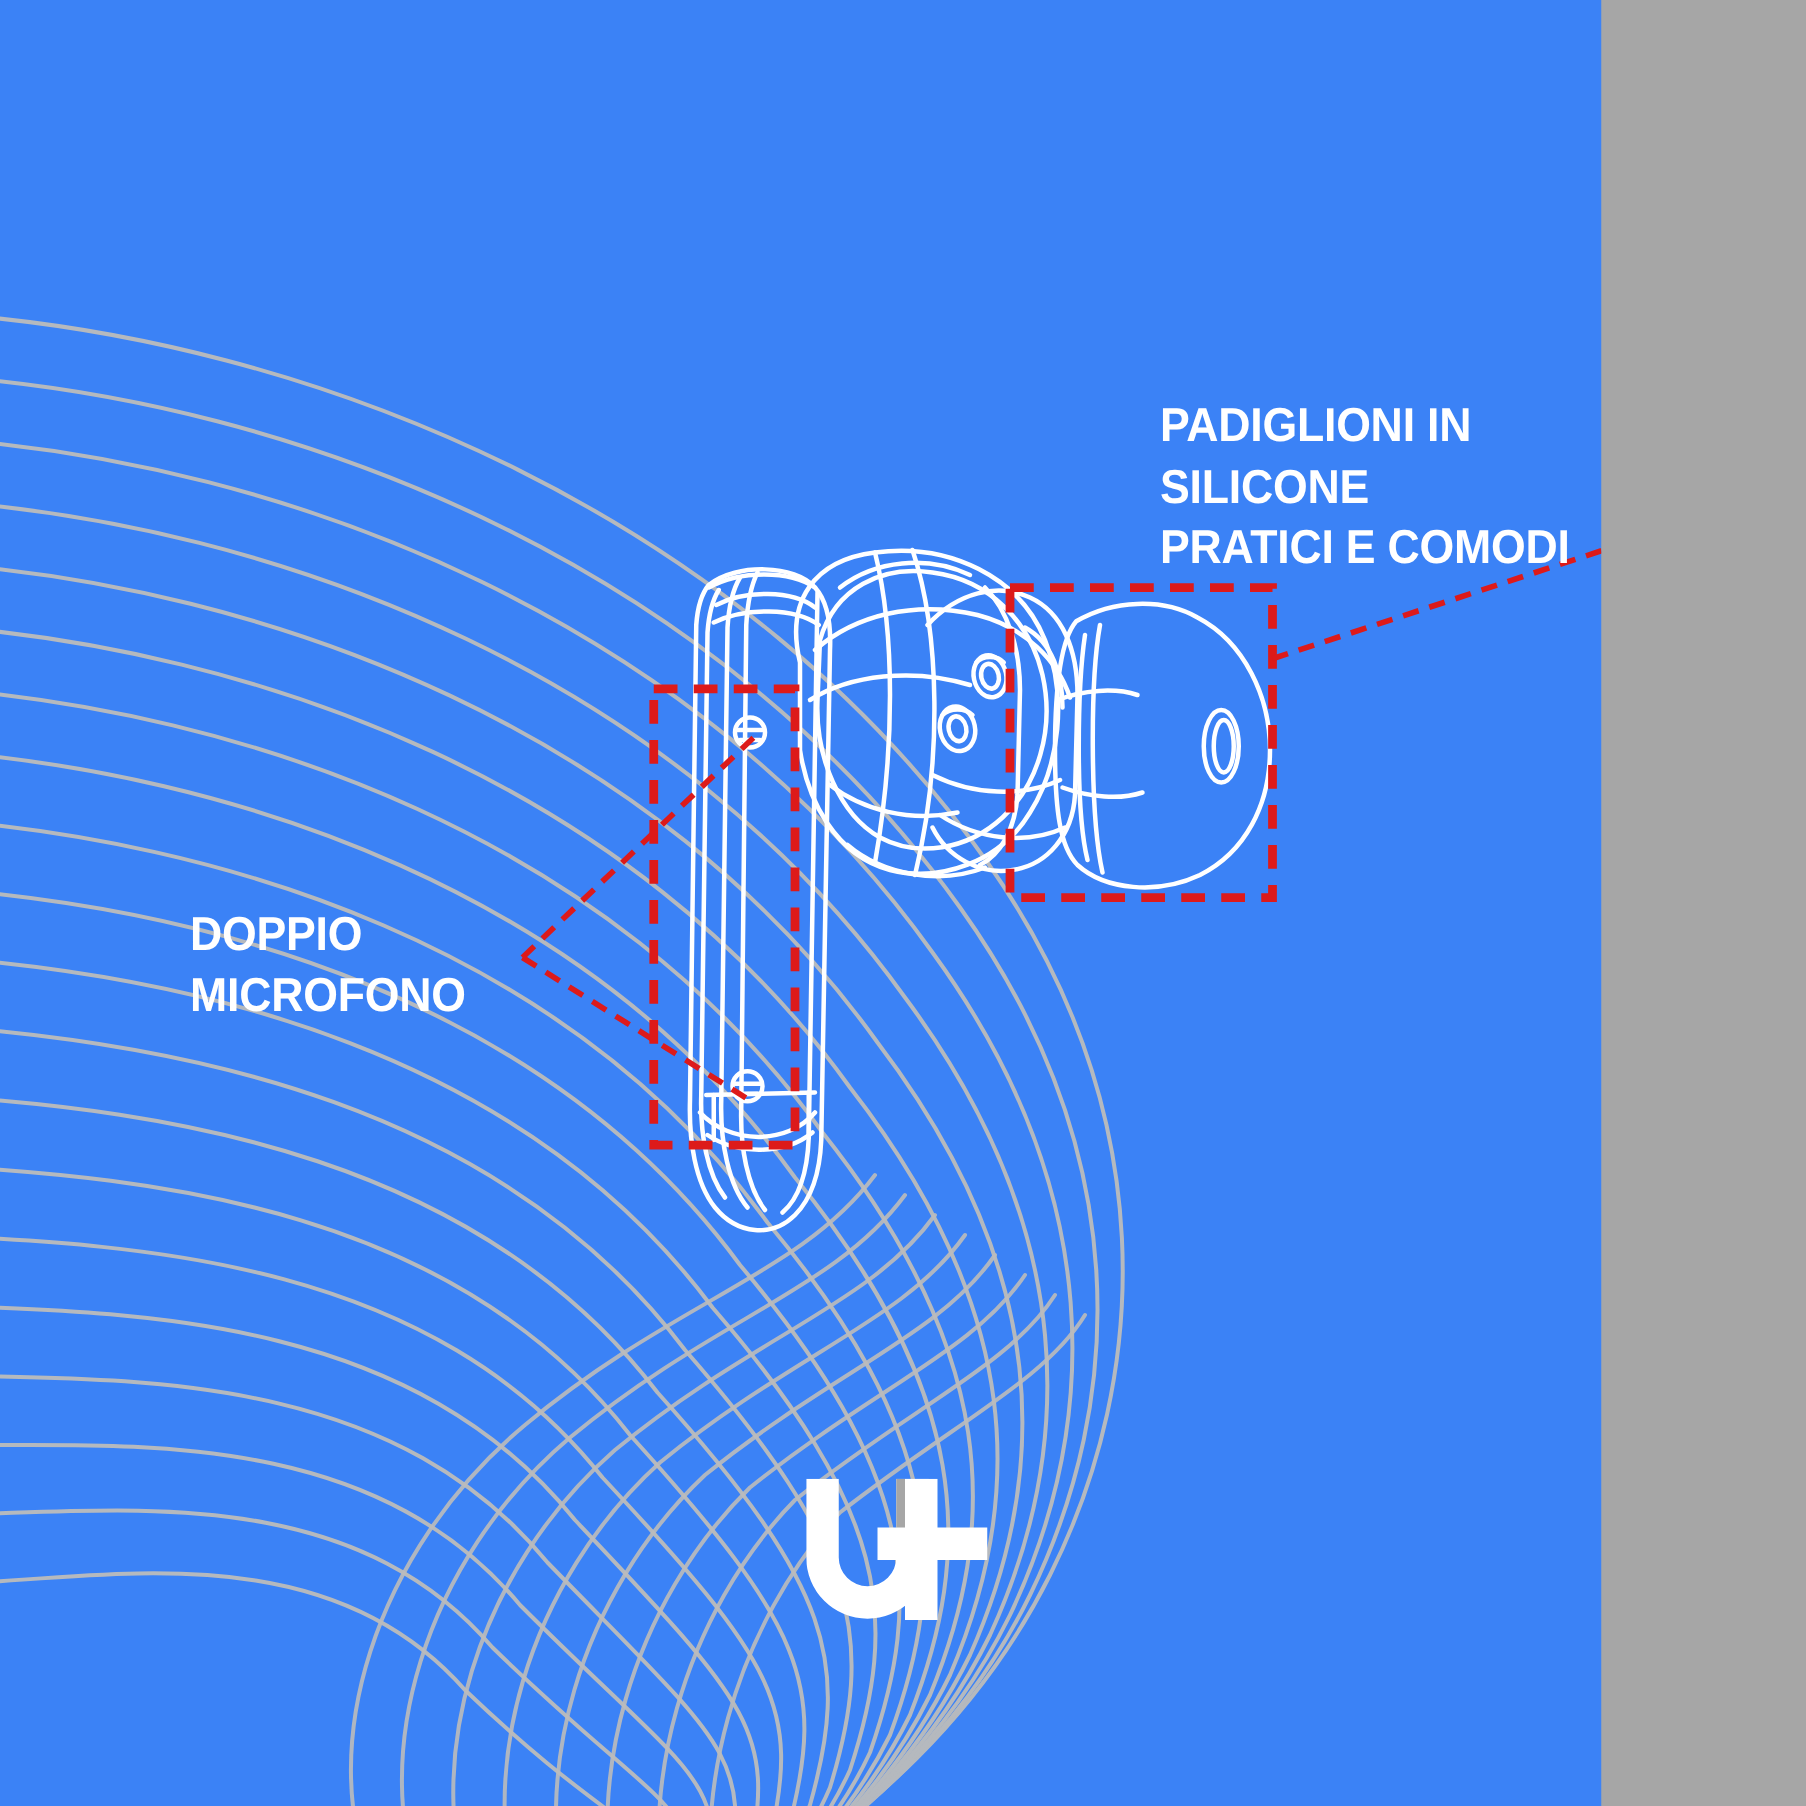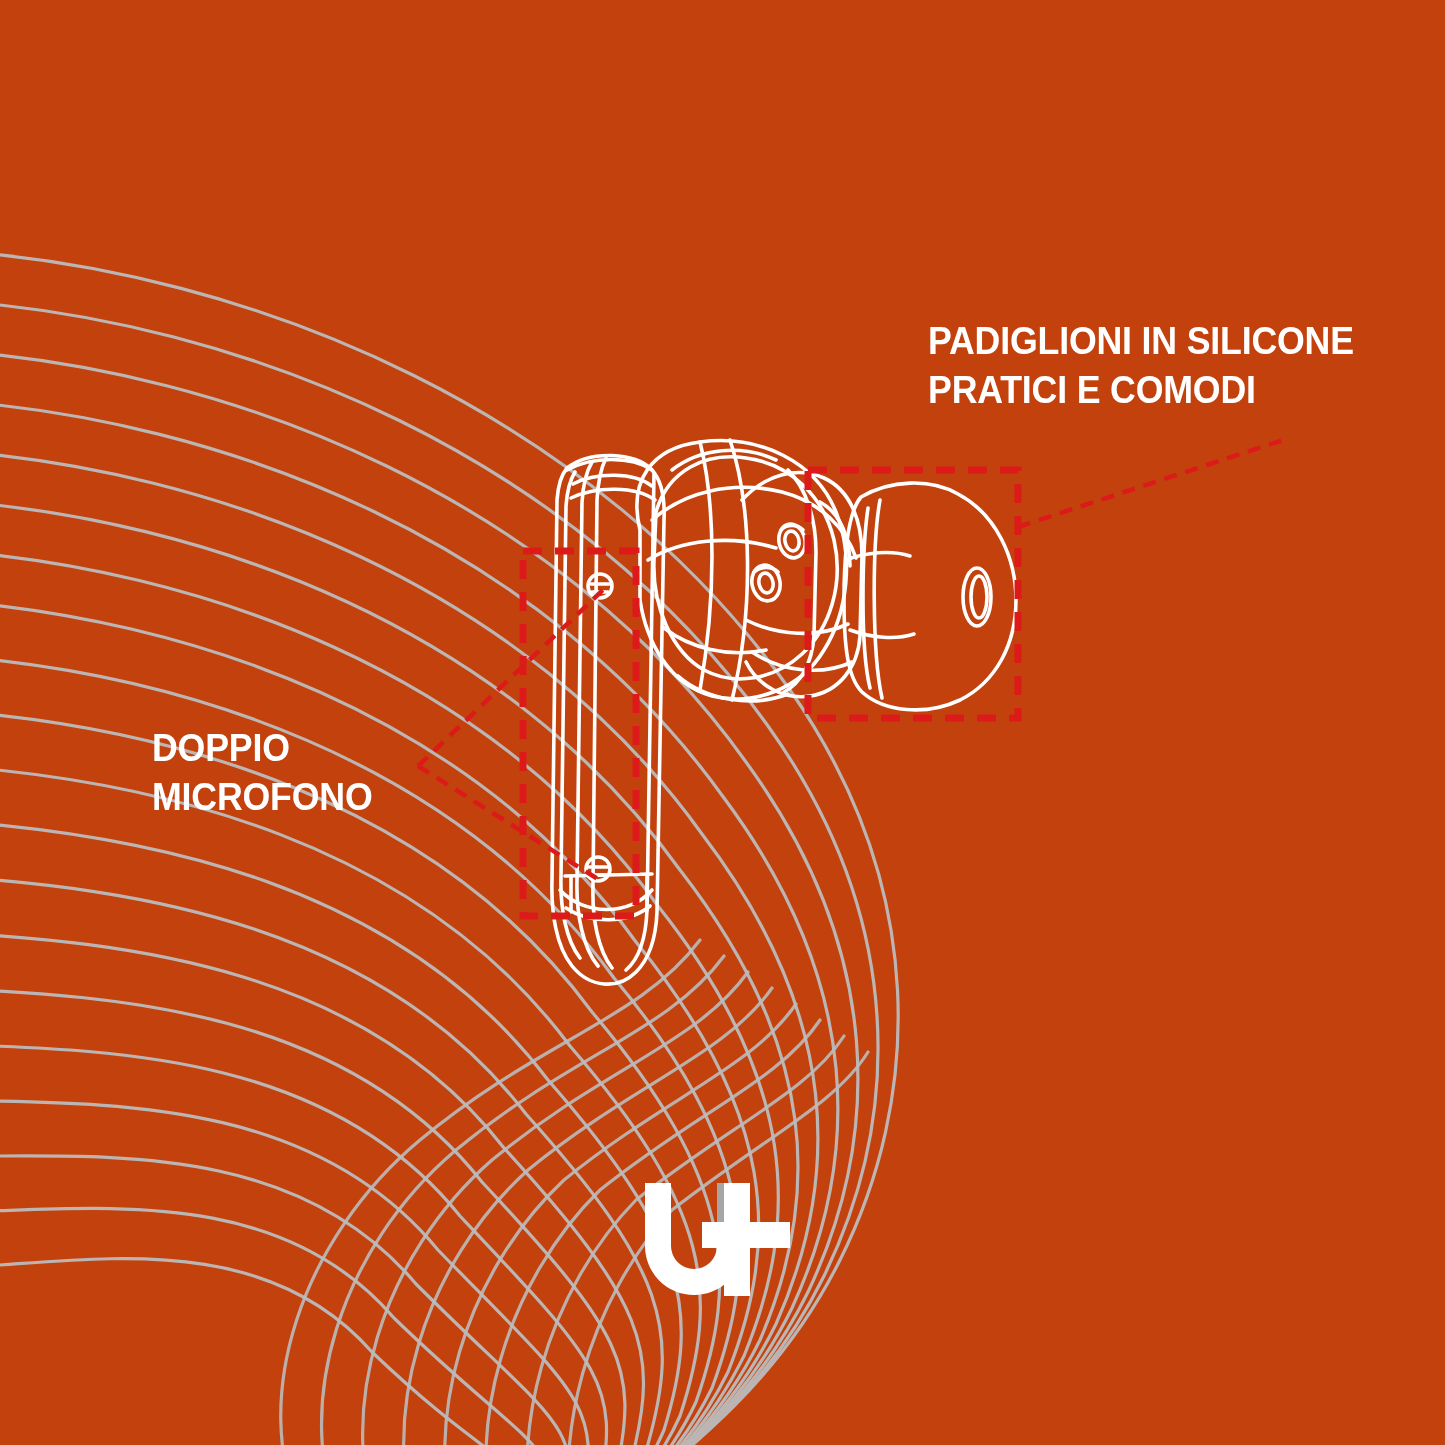--- a/index.html
+++ b/index.html
@@ -2,25 +2,26 @@
 <html><head>
 <meta charset="utf-8">
 <style>
   html, body {
     margin: 0;
     padding: 0;
     background: #a6a6a6;
   }
   .stage {
     position: relative;
-    width: 1445px;
+    width: 1242px;
     height: 1445px;
-    background: #c2410c;
+    background: #3b82f6;
     overflow: hidden;
     font-family: "Liberation Sans", sans-serif;
+    padding-left: 39px;
   }
   .layer {
     position: absolute;
     left: 0;
     top: 0;
     width: 1445px;
     height: 1445px;
   }
   .callout {
     position: absolute;

